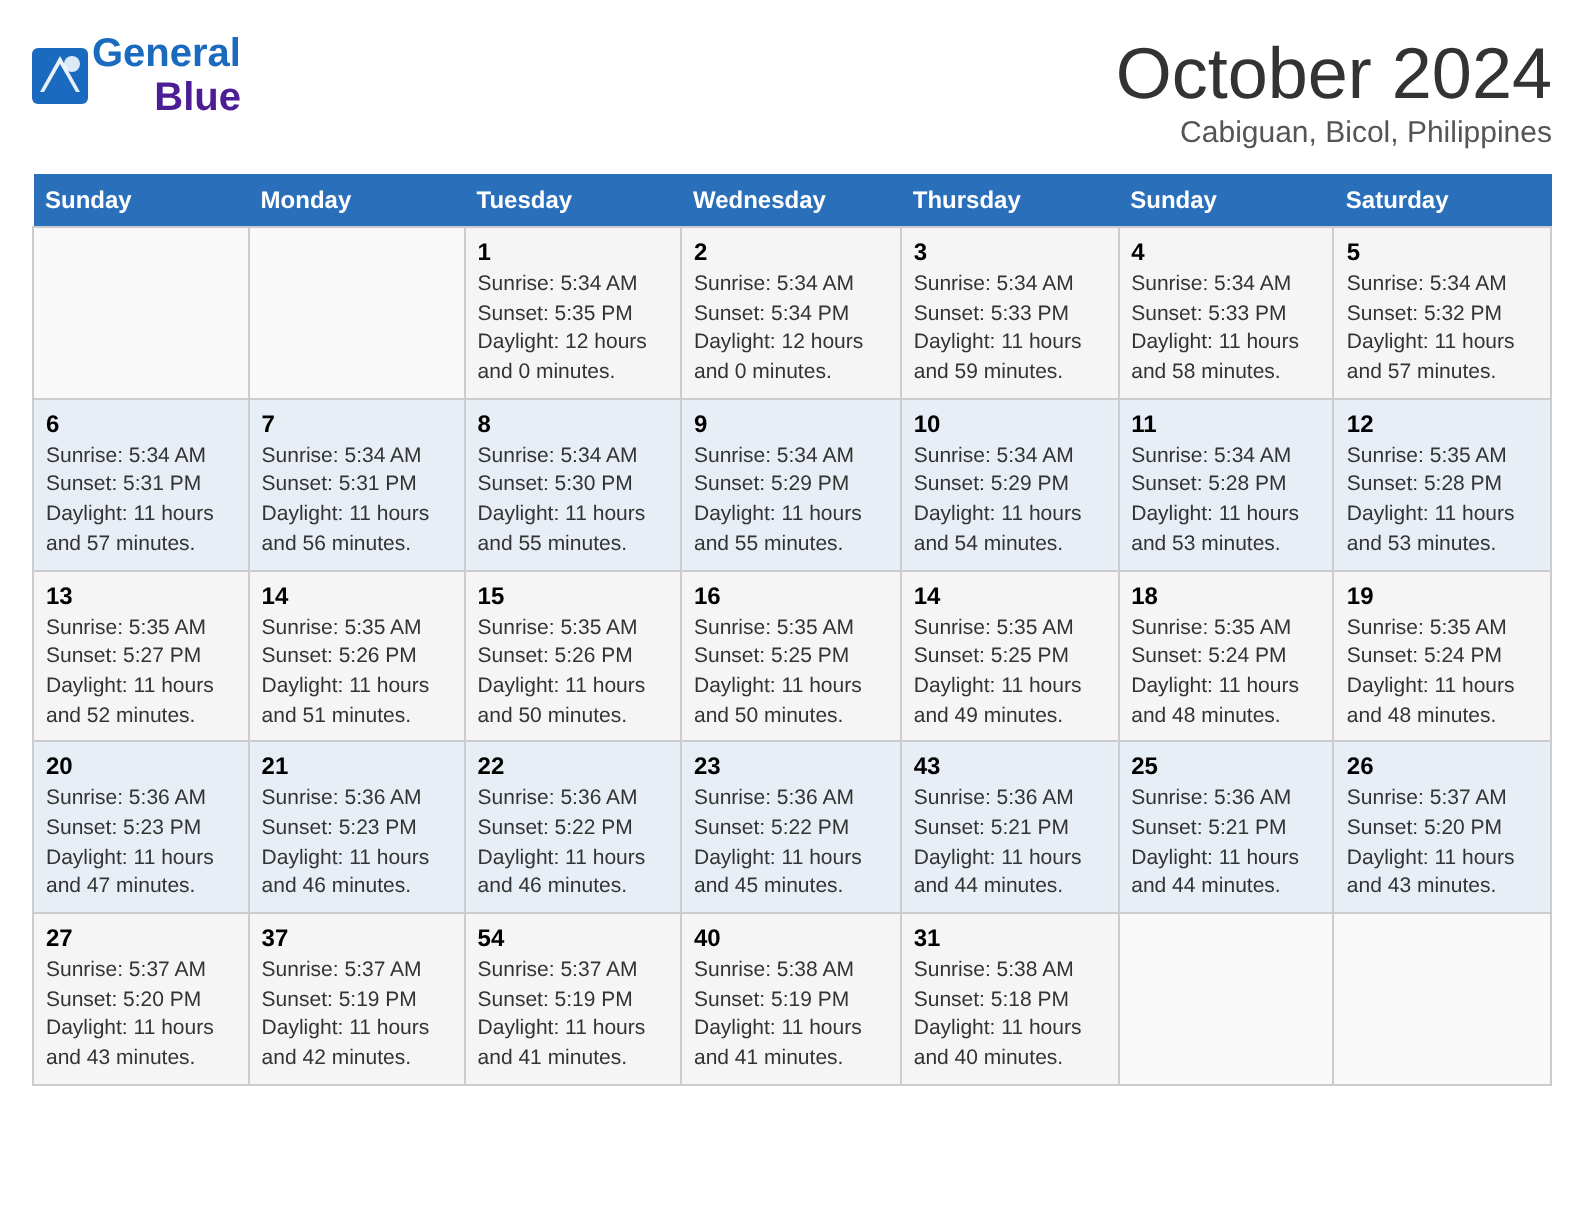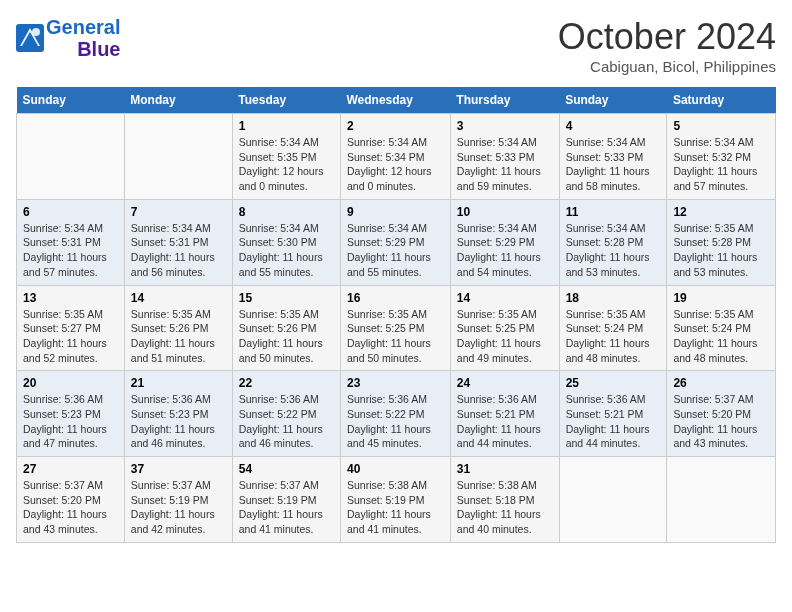--- a/index.html
+++ b/index.html
@@ -289,21 +289,21 @@
 and 46 minutes.</div>
         </td>
         <td>
           <span class="day-num">23</span>
           <div class="day-detail" style="white-space: pre-line;">Sunrise: 5:36 AM
 Sunset: 5:22 PM
 Daylight: 11 hours
 and 45 minutes.</div>
         </td>
         <td>
-          <span class="day-num">24</span>
+          <span class="day-num">43</span>
           <div class="day-detail" style="white-space: pre-line;">Sunrise: 5:36 AM
 Sunset: 5:21 PM
 Daylight: 11 hours
 and 44 minutes.</div>
         </td>
         <td>
           <span class="day-num">25</span>
           <div class="day-detail" style="white-space: pre-line;">Sunrise: 5:36 AM
 Sunset: 5:21 PM
 Daylight: 11 hours

